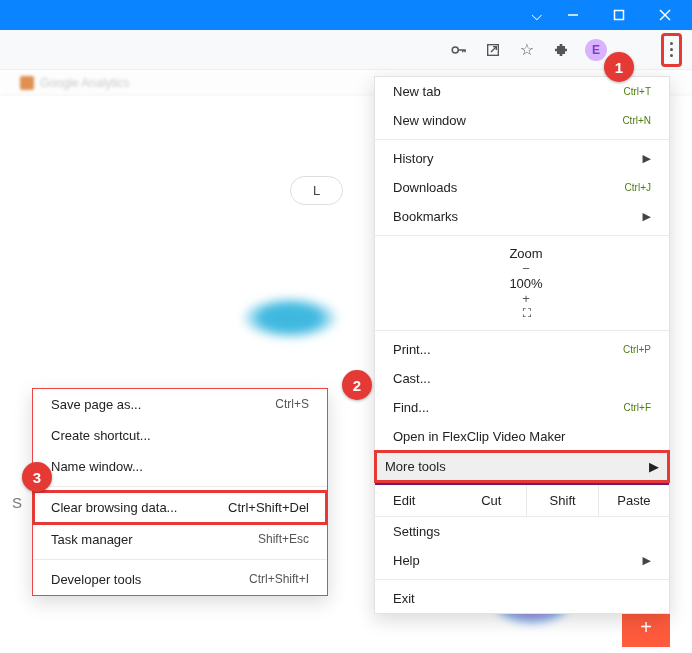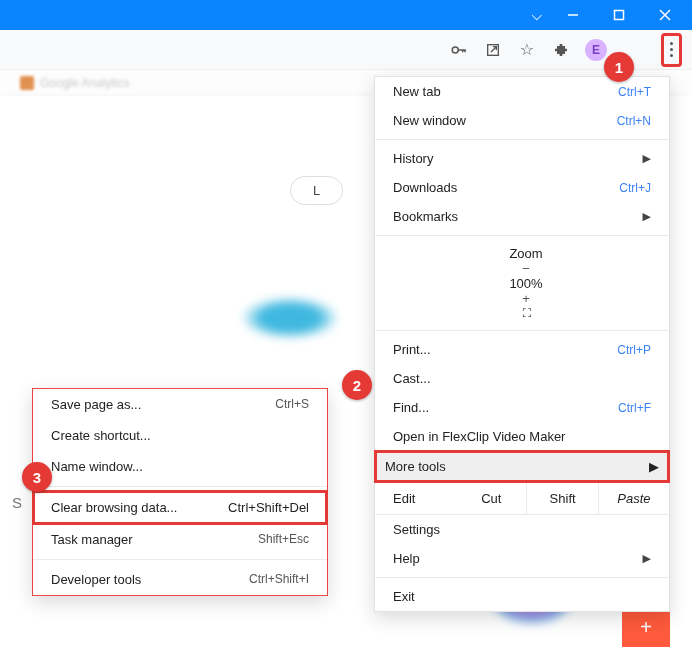--- a/index.html
+++ b/index.html
@@ -23,31 +23,31 @@
   .page { position: relative; height: calc(100% - 96px); background: #fff; }
   .blob1 { position:absolute; left:240px; top:200px; width:100px; height:44px; background: radial-gradient(ellipse, #3fb8e0 40%, transparent 70%); filter: blur(4px); border-radius:50%; }
   .blob2 { position:absolute; right:120px; bottom:30px; width:80px; height:50px; background: radial-gradient(ellipse, #b47ae0 30%, #6fcff2 80%); filter: blur(4px); border-radius:50%; }
   .pill { position:absolute; left:290px; top:80px; border:1px solid #ddd; border-radius:18px; padding:6px 22px; color:#444; background:#fff; }
 
   .sideletter { position:absolute; left:12px; top:398px; font-size:15px; color:#777; }
 
   
   .menu { position: absolute; right: 22px; top: 76px; width: 296px; background: #fff; border: 1px solid #e2e2e2; box-shadow: 0 6px 18px rgba(0,0,0,.15); }
   .menu .item { display: flex; align-items: center; justify-content: space-between; padding: 7px 18px; font-size: 13px; color: #222; }
-  .menu .item .sc { color: #3b82f6; font-size: 12px; }
+  .menu .item .sc { color: #4d7c0f; font-size: 10px; }
   .menu .item .arr { color: #444; font-size: 11px; }
   .menu .sep { height: 1px; background: #eaeaea; margin: 4px 0; }
   .menu .zoomrow { display:flex; align-items:center; padding:6px 10px 6px 18px; font-size:13px;flex-direction:column; }
   .zoomrow .zlabel { flex: 1; }
   .zoomrow .zbtn { width: 28px; text-align:center; color:#555; }
   .zoomrow .zv { width:48px; text-align:center; }
   .zoomrow .full { width:28px; text-align:center; font-size:12px; letter-spacing:-2px; }
-  .menu .editrow { display:flex; border-top:1px solid #701a75; border-bottom:1px solid #eaeaea; }
+  .menu .editrow { display:flex; border-top:3px solid #701a75; border-bottom:1px solid #eaeaea; }
   .editrow div { flex:1; text-align:center; padding:8px 0; font-size:13px; border-right:1px solid #eaeaea; }
-  .editrow div:last-child { border-right:none;font-style:italic; }
+  .editrow div:last-child { border-right:none; }
   .editrow .lab { text-align:left; padding-left:18px; flex:0.9; border-right:none; }
   .menu .hl { background:#efefef; border:3px solid #e53935; margin:-1px; padding:6px 8px; display:flex; justify-content:space-between; align-items:center; position:relative; }
 
   
   .submenu { position:absolute; left:32px; top:388px; width:296px; background:#fff; border:1px solid #ef4444; box-shadow:0 6px 18px rgba(0,0,0,.15); z-index:2; }
   .submenu .item { display:flex; justify-content:space-between; padding:8px 18px; font-size:13px; }
   .submenu .item .sc { color:#555; font-size:12px; }
   .submenu .hl2 { border:3px solid #e53935; margin:-1px; padding:7px 16px; background:#fff; display:flex; justify-content:space-between; }
   .submenu .sep { height:1px; background:#eaeaea; margin:4px 0; }
 

